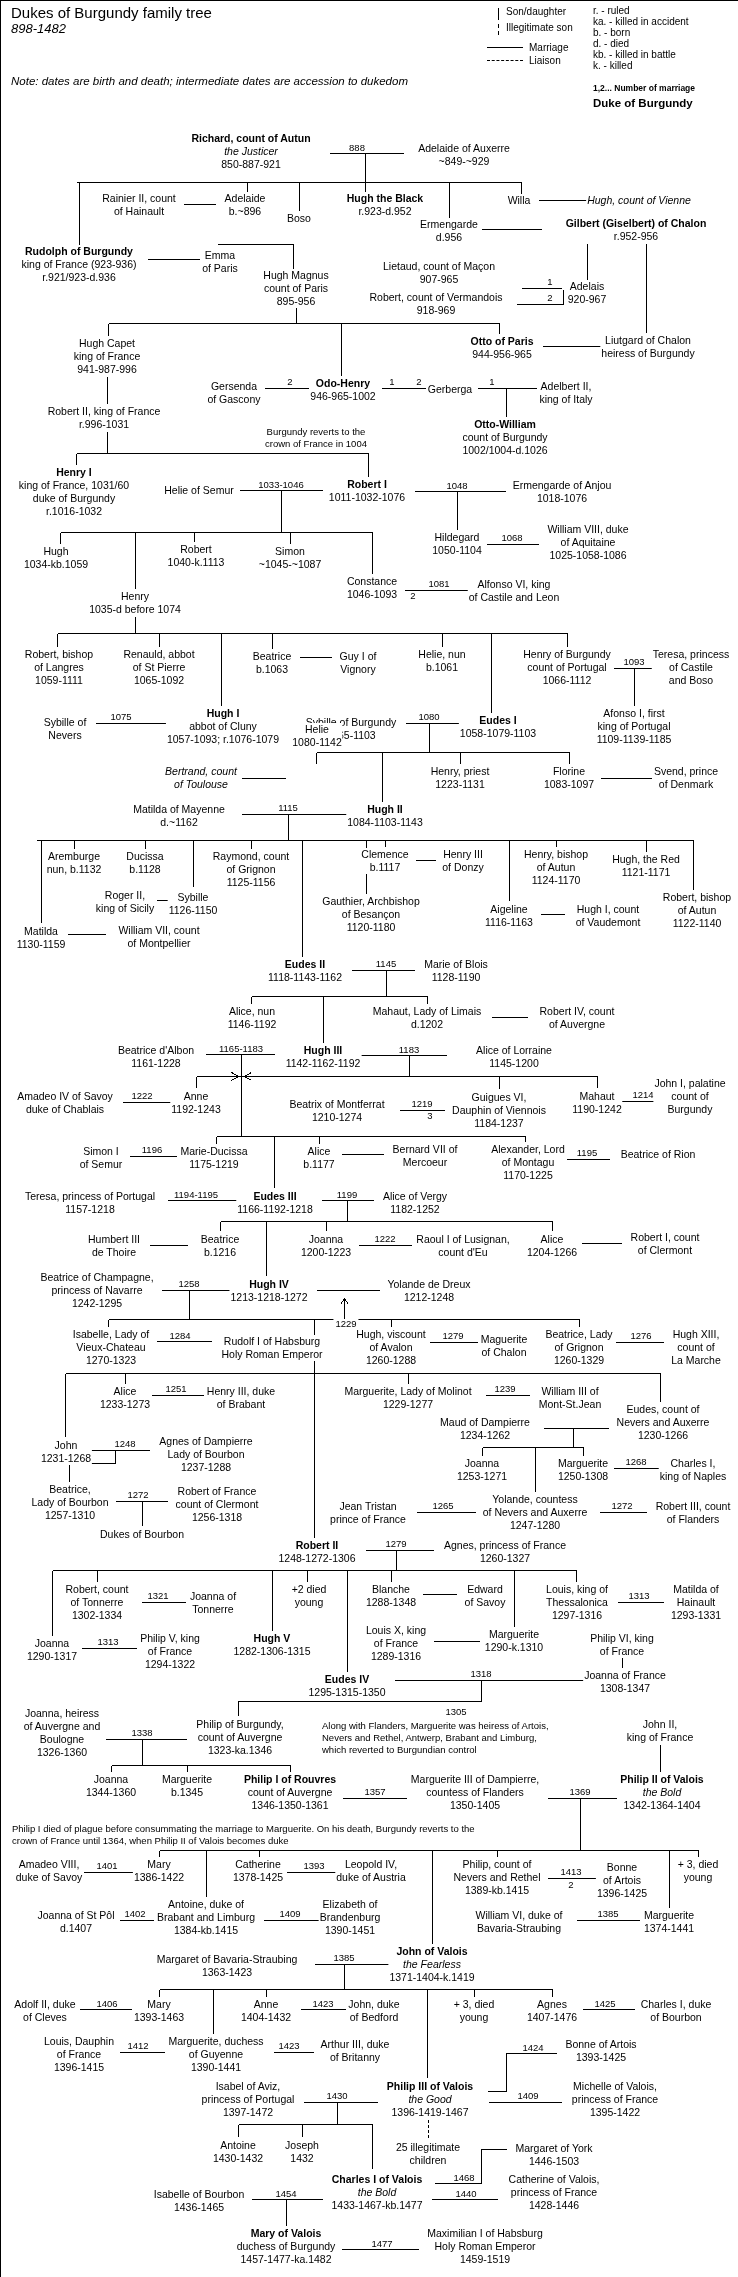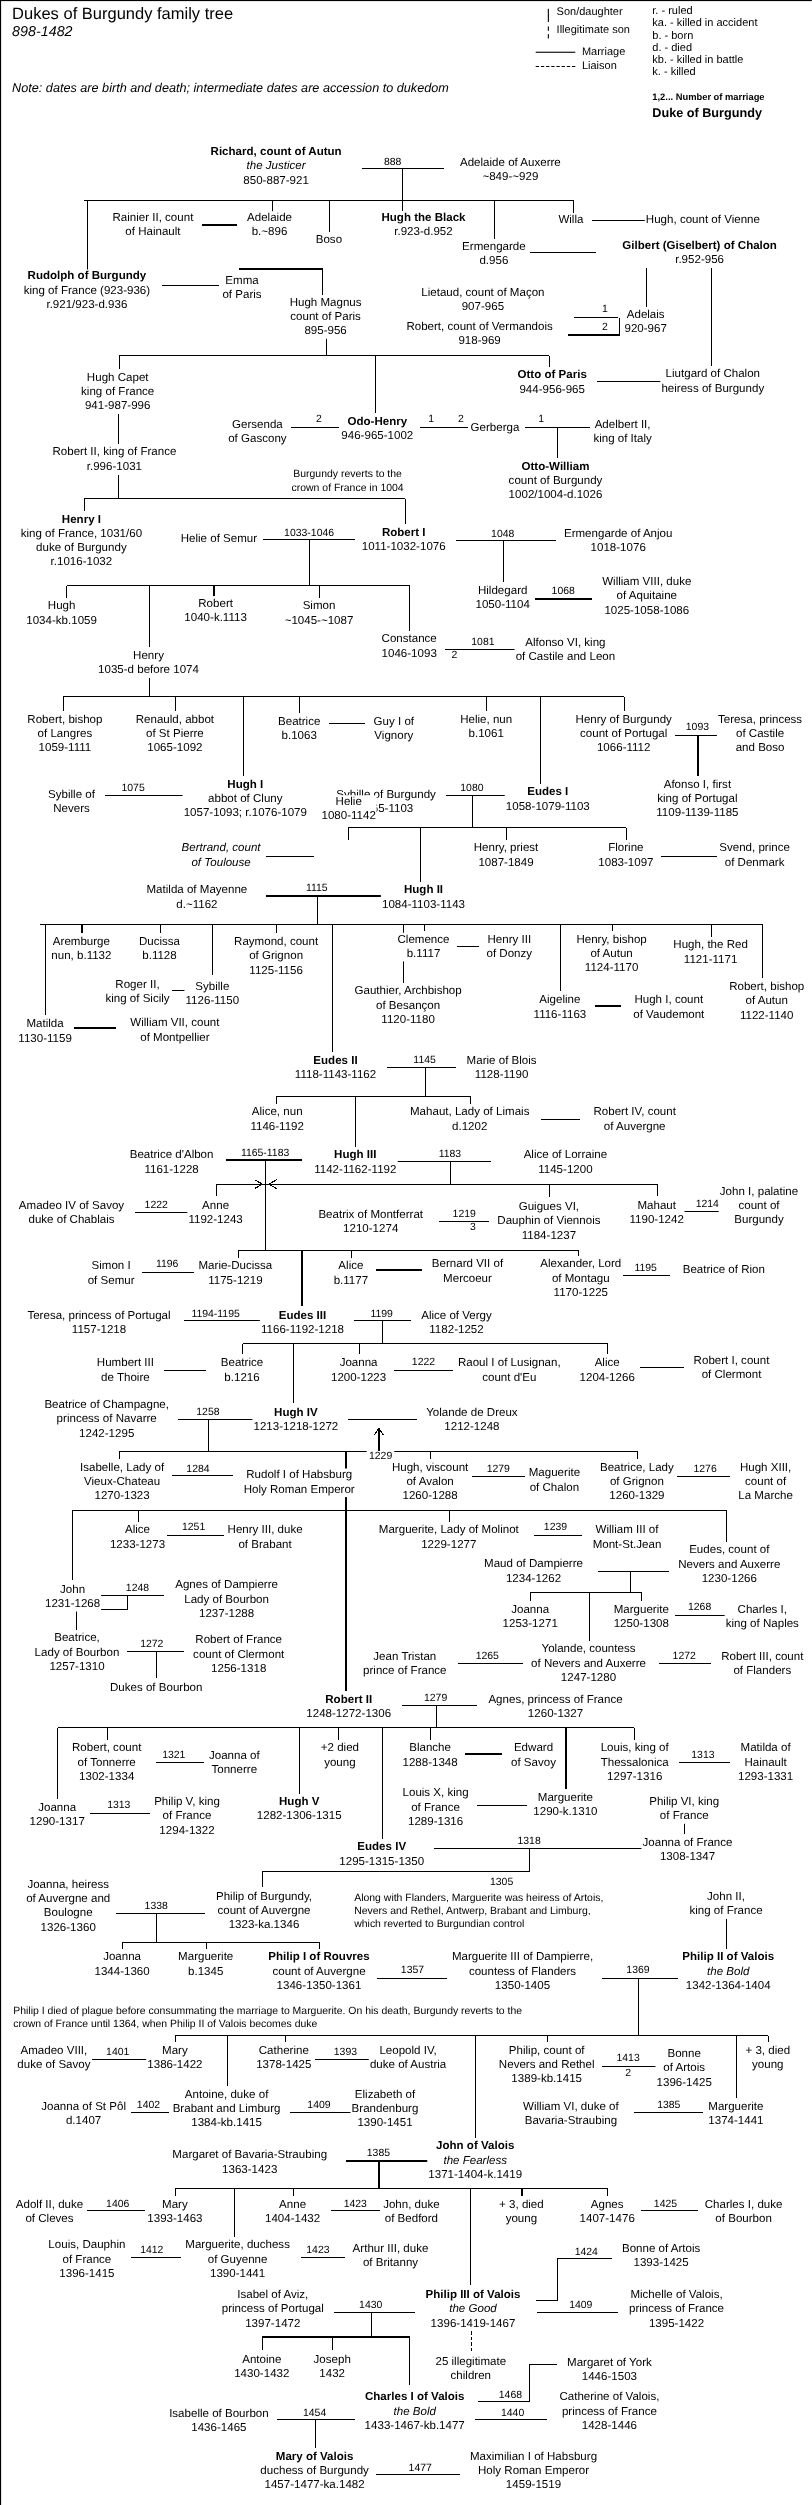--- a/index.html
+++ b/index.html
@@ -302,21 +302,21 @@
       <div class="node" style="left: 298px; top: 211px;">
         <div>Boso</div>
       </div>
       <div class="node" style="left: 371px; top: 191px; margin-left: 13px;">
         <div class="b">Hugh the Black</div>
         <div>r.923-d.952</div>
       </div>
       <div class="node" style="left: 518px; top: 193px;">
         <div>Willa</div>
       </div>
-      <div class="node" style="left: 638px; top: 193px;">
+      <div class="node" style="left: 638px; top: 193px; font-style: italic;">
         <div>Hugh, count of Vienne</div>
       </div>
       <div class="node" style="left: 448px; top: 217px;">
         <div>Ermengarde</div>
         <div>d.956</div>
       </div>
       <div class="node" style="left: 635px; top: 216px;">
         <div class="b">Gilbert (Giselbert) of Chalon</div>
         <div>r.952-956</div>
       </div>
@@ -494,21 +494,21 @@
       <div class="node" style="left: 200px; top: 764px; font-style: italic;">
         <div>Bertrand, count</div>
         <div>of Toulouse</div>
       </div>
       <div class="node" style="left: 316px; top: 722px;">
         <div>Helie</div>
         <div>1080-1142</div>
       </div>
       <div class="node" style="left: 459px; top: 764px;">
         <div>Henry, priest</div>
-        <div>1087-1849</div>
+        <div>1223-1131</div>
       </div>
       <div class="node" style="left: 568px; top: 764px;">
         <div>Florine</div>
         <div>1083-1097</div>
       </div>
       <div class="node" style="left: 685px; top: 764px;">
         <div>Svend, prince</div>
         <div>of Denmark</div>
       </div>
       <div class="node" style="left: 178px; top: 802px;">

